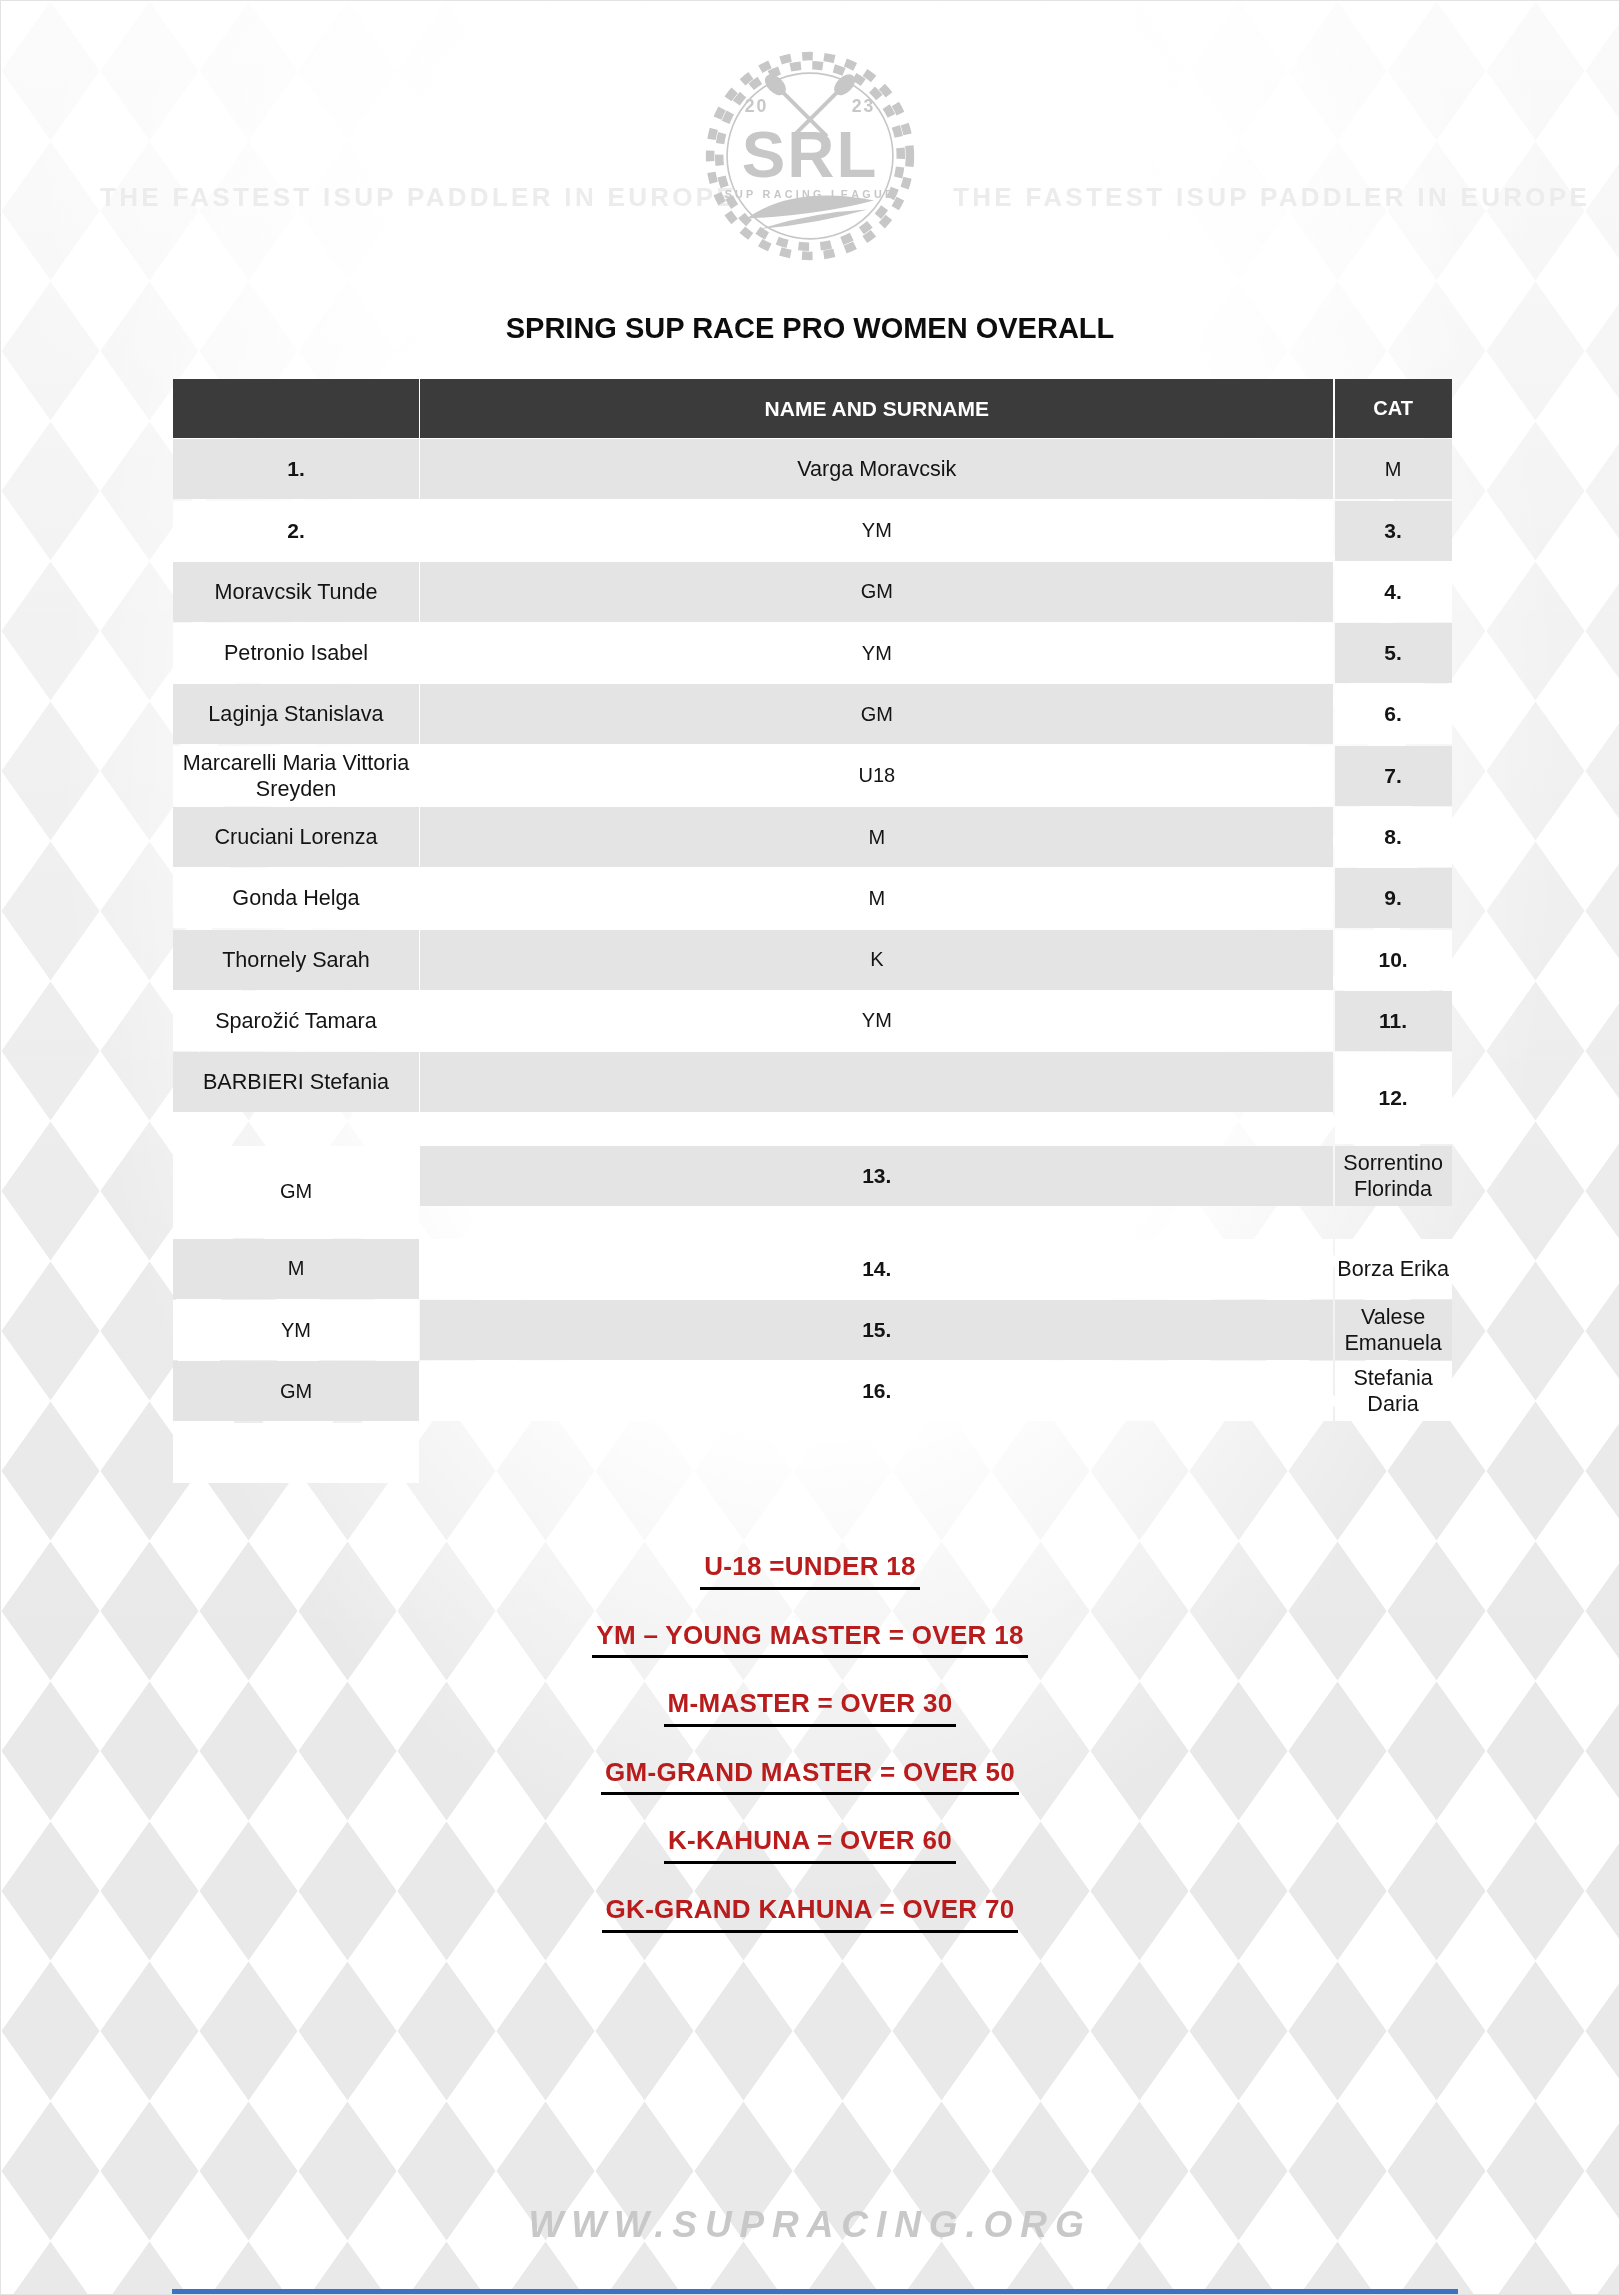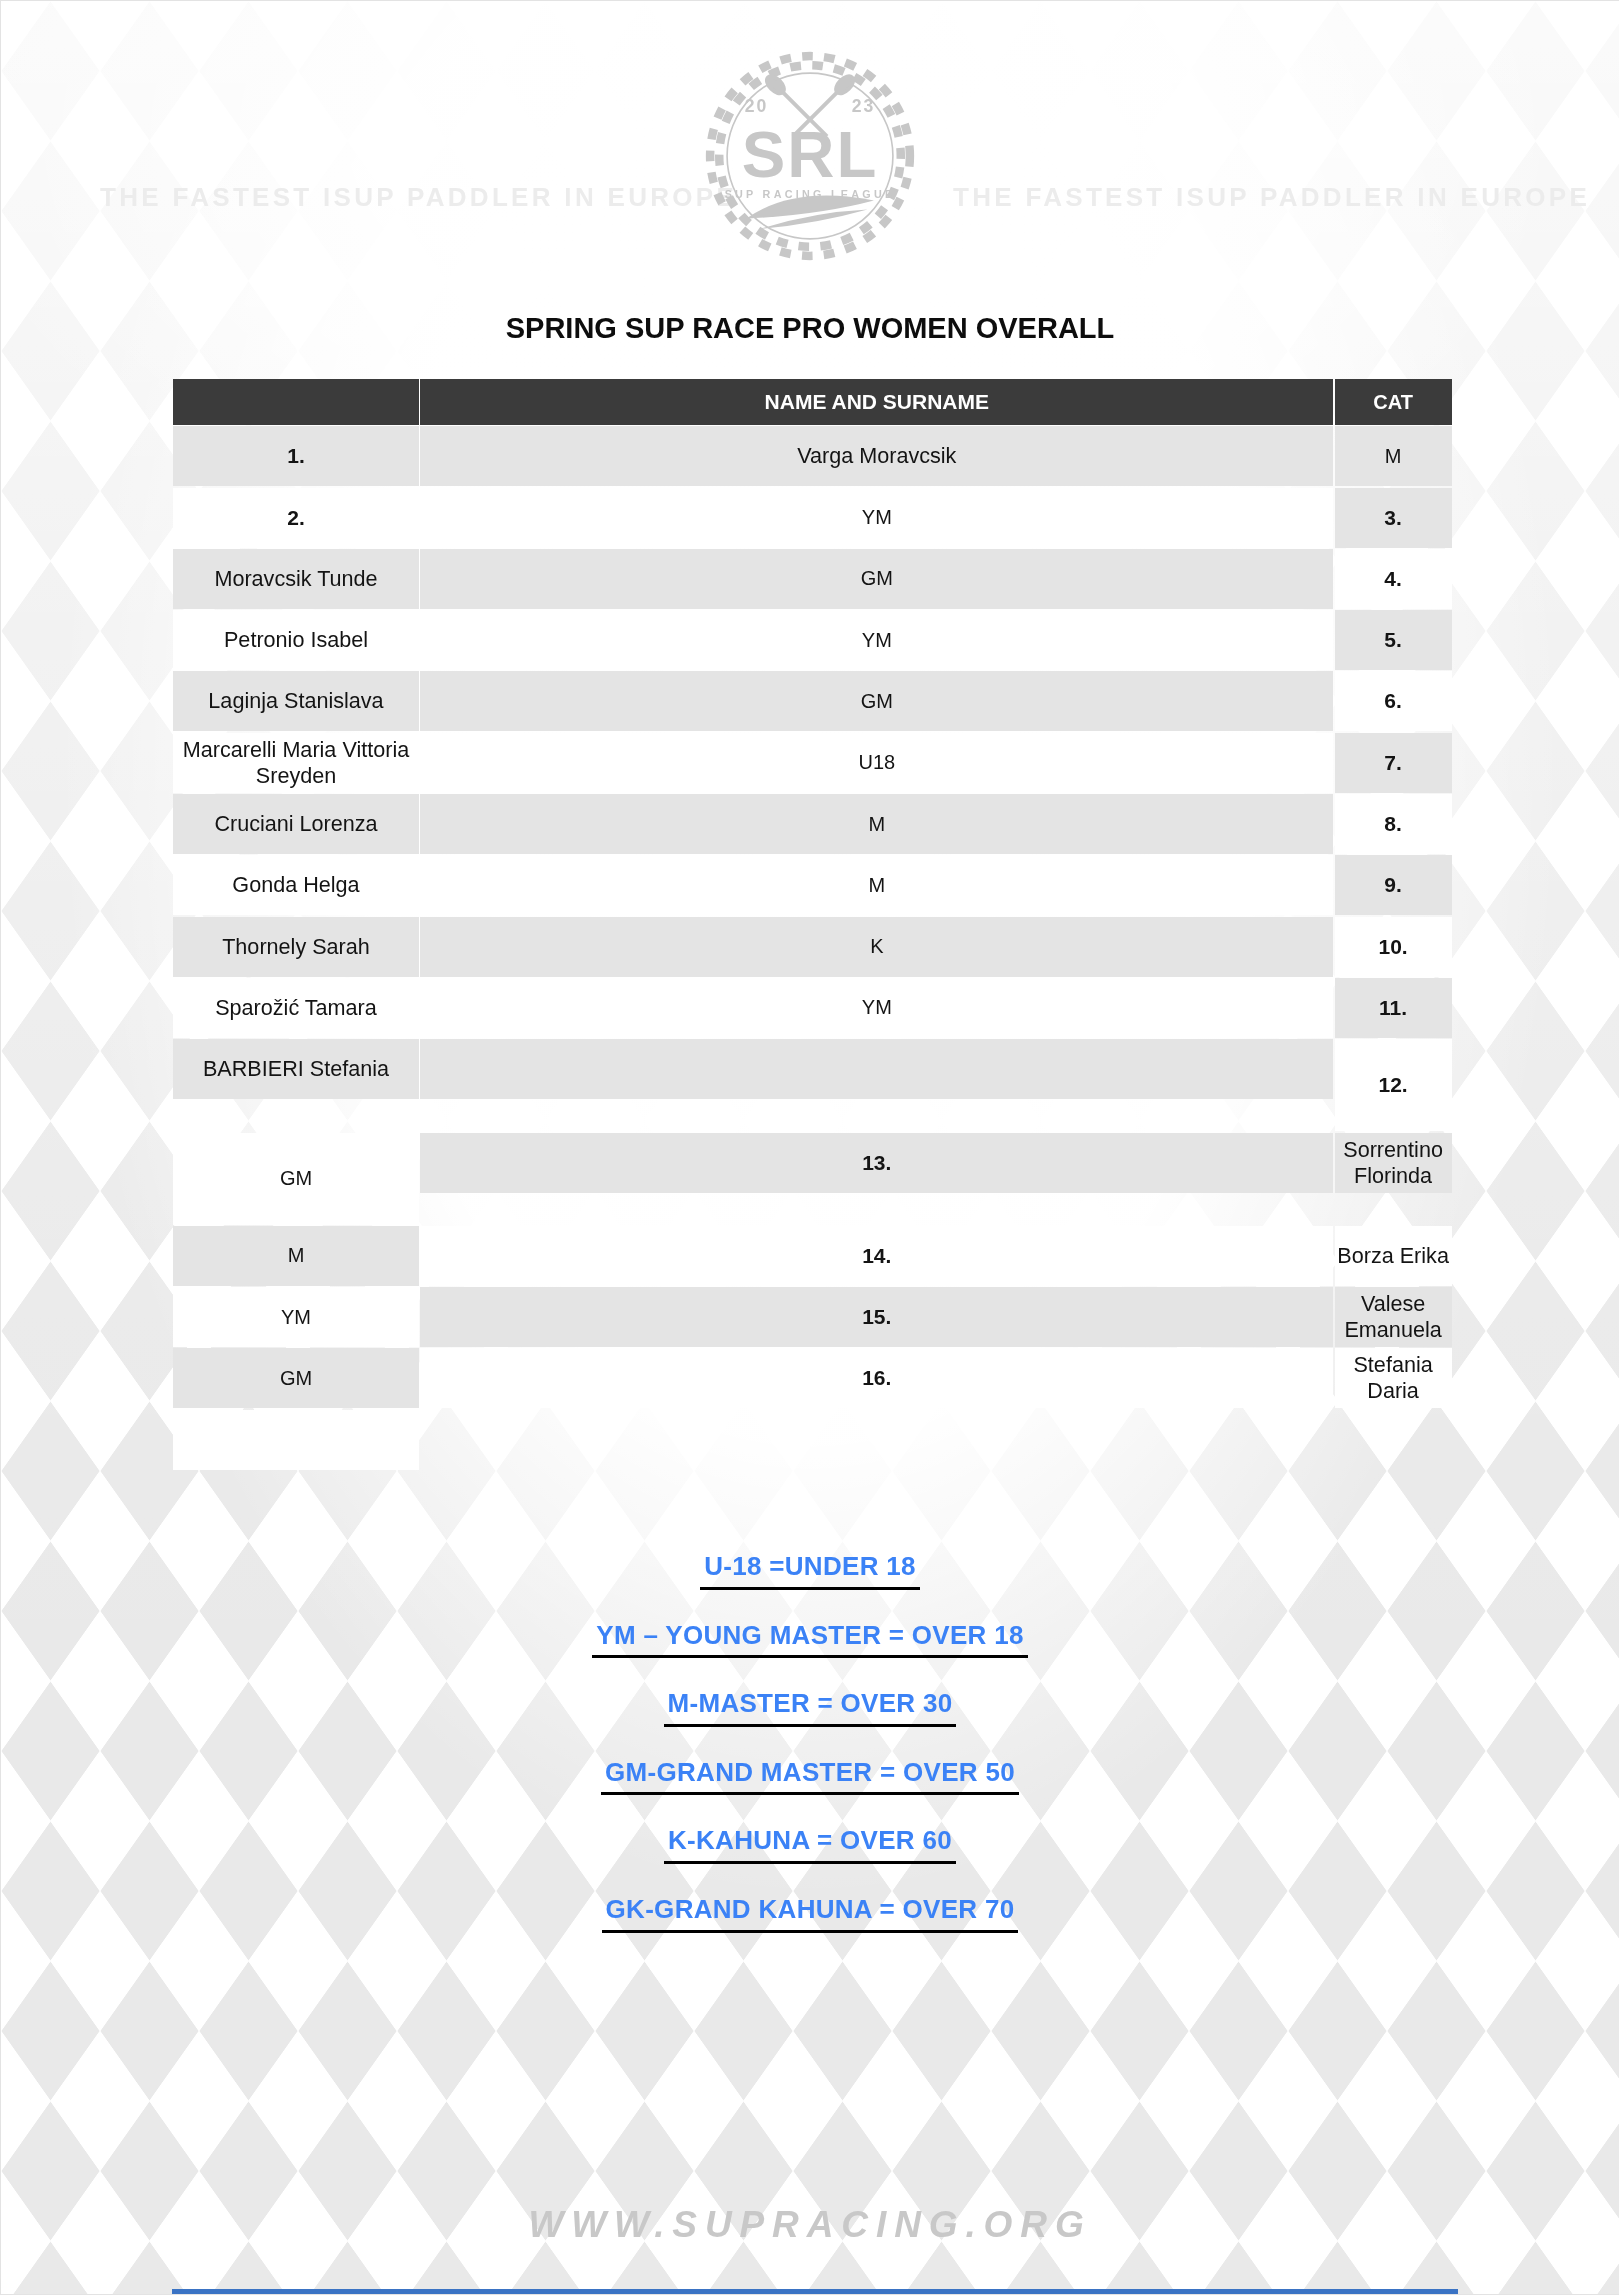--- a/index.html
+++ b/index.html
@@ -40,31 +40,31 @@
   .logo text{fill:var(--logo-gray); font-family:"Liberation Sans","DejaVu Sans",sans-serif;}
   .title{
     position:absolute; left:0; right:0; top:311px; margin:0; text-align:center;
     font-size:29px; font-weight:bold; color:#0d0d0d; letter-spacing:0px;
   }
   .results-table{
     position:absolute; left:172px; top:378px; width:1279px;
     display:grid; grid-template-columns:246px 913px 117px; gap:1.3px;
   }
   .cell{display:flex; align-items:center; justify-content:center; text-align:center;}
-  .cell.header{height:46px; background:var(--header-bg); color:var(--header-text); font-weight:bold; font-size:21px;}
+  .cell.header{height:59px; background:var(--header-bg); color:var(--header-text); font-weight:bold; font-size:21px;}
   .cell.body{height:60px; background:var(--row-bg); font-size:21.6px;}
   .cell.body.tall{height:92px;}
   .cell.body.shade{background:var(--row-alt-bg);}
   .cell.pos{font-weight:bold; font-size:21px;}
   .cell.cat{font-size:20px;}
   .legend{position:absolute; left:0; right:0; top:1550px; text-align:center;}
   .legend-line{margin:0 0 30px 0;}
   .legend-text{
     display:inline-block; font-size:26px; font-weight:bold; line-height:31px;
-    padding:0 3.9px 4.6px 3.9px; border-bottom:3.3px solid #000; letter-spacing:0.3px; color:#3b82f6;
+    padding:0 3.9px 4.6px 3.9px; border-bottom:3.3px solid #000; letter-spacing:0.3px; color:#b91c1c;
   }
   .footer-url{
     position:absolute; left:0; right:0; top:2203px; text-align:center;
     font-size:37px; font-weight:bold; letter-spacing:7.9px; color:var(--footer-gray); white-space:nowrap;font-style:italic;
   }
   .bottom-bar{position:absolute; left:171px; top:2288px; width:1286px; height:7.9px; background:var(--bottom-bar-blue);}
 </style>
 </head>
 <body>
 

